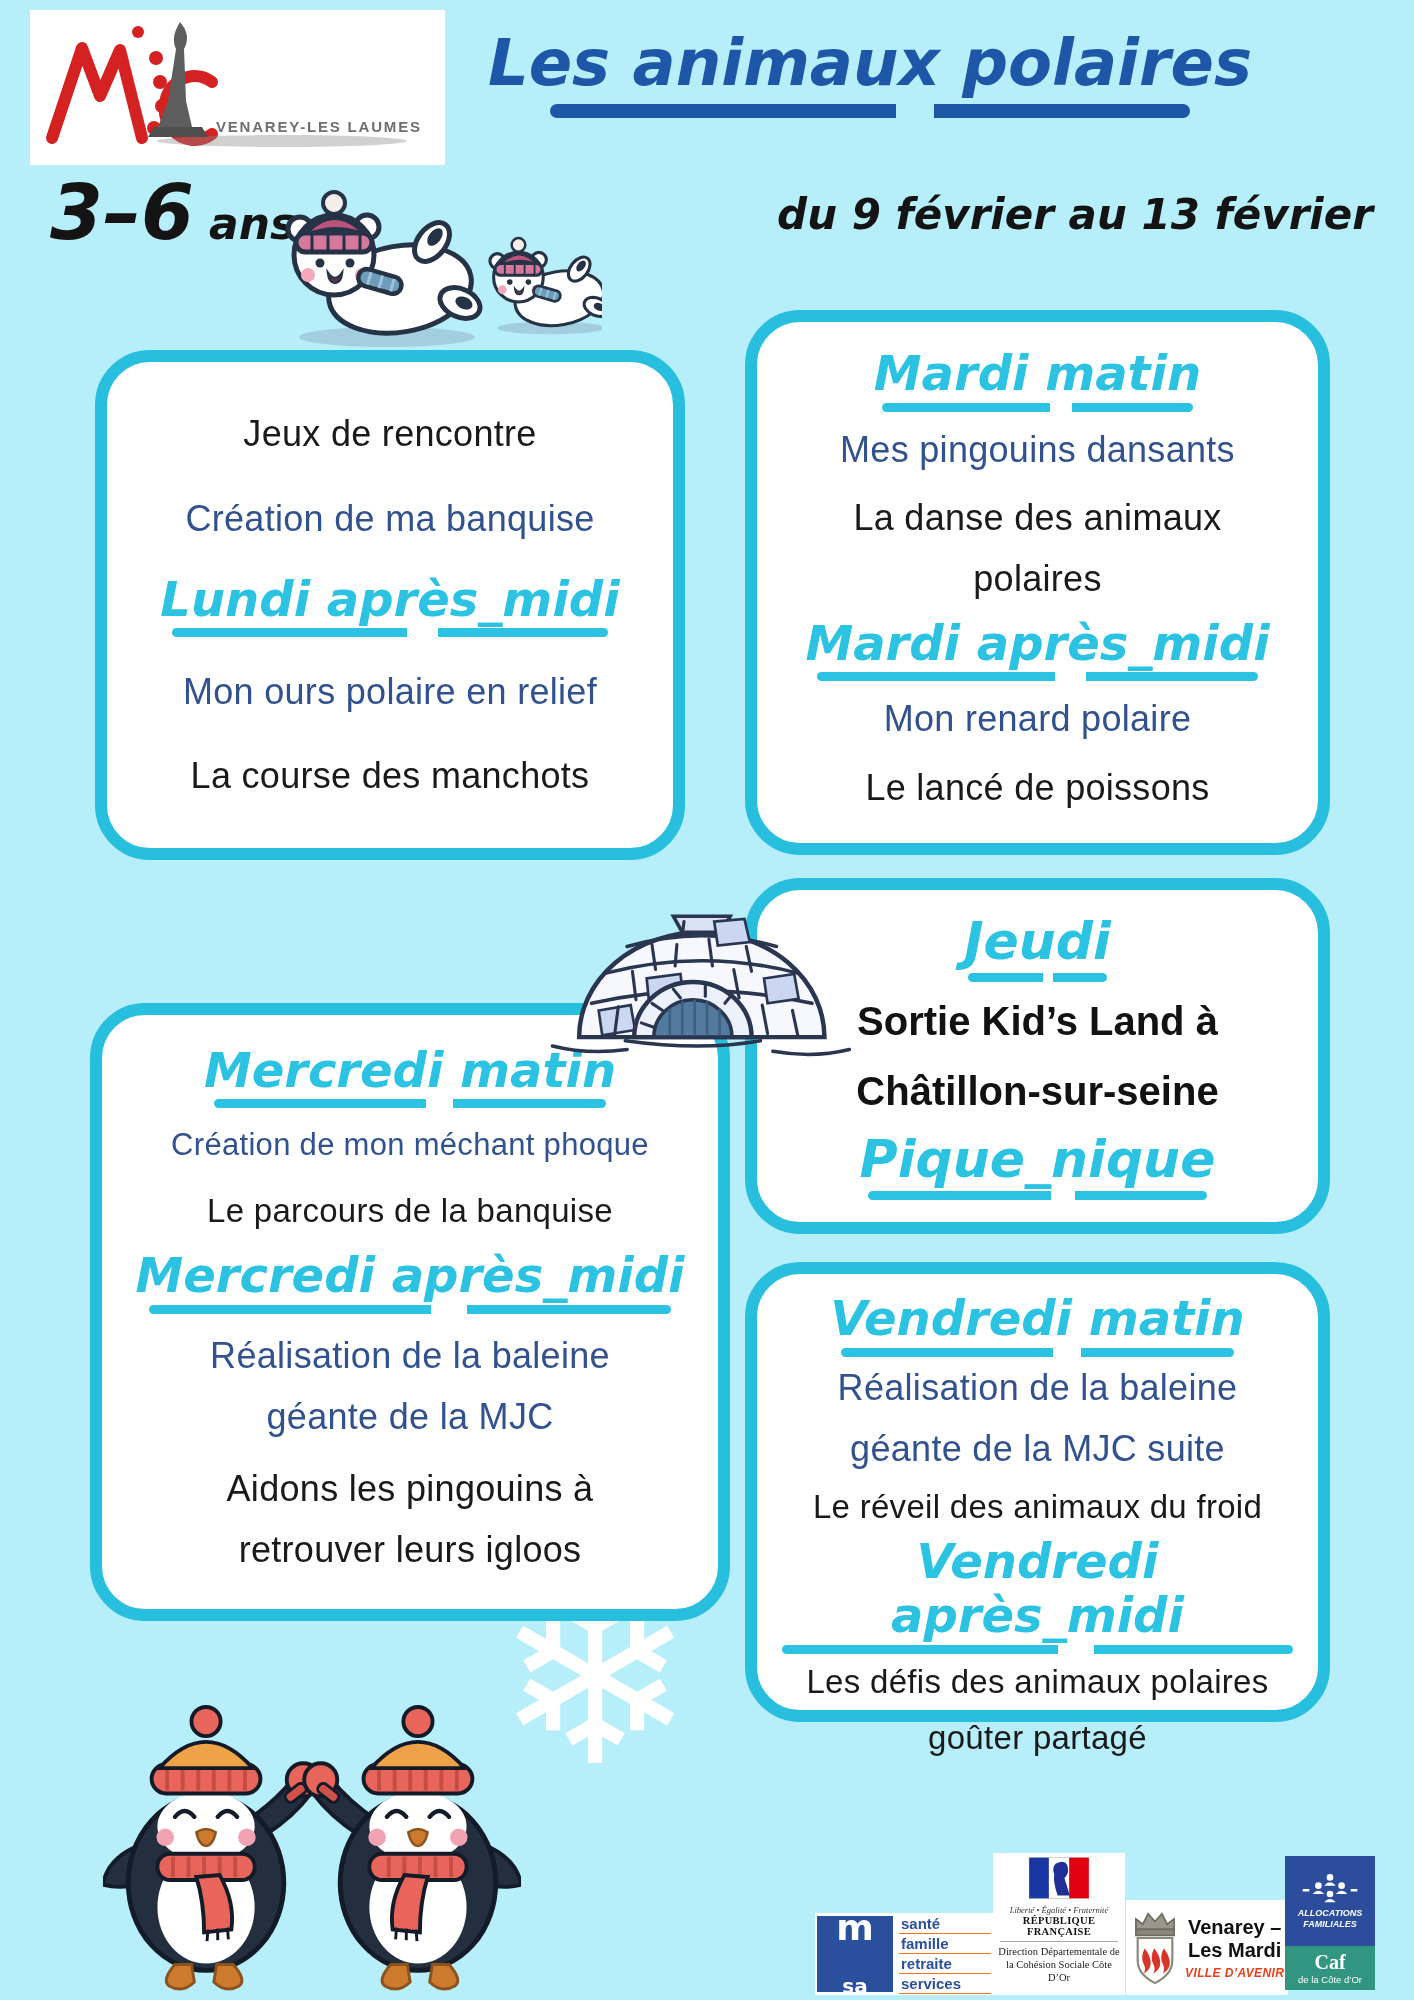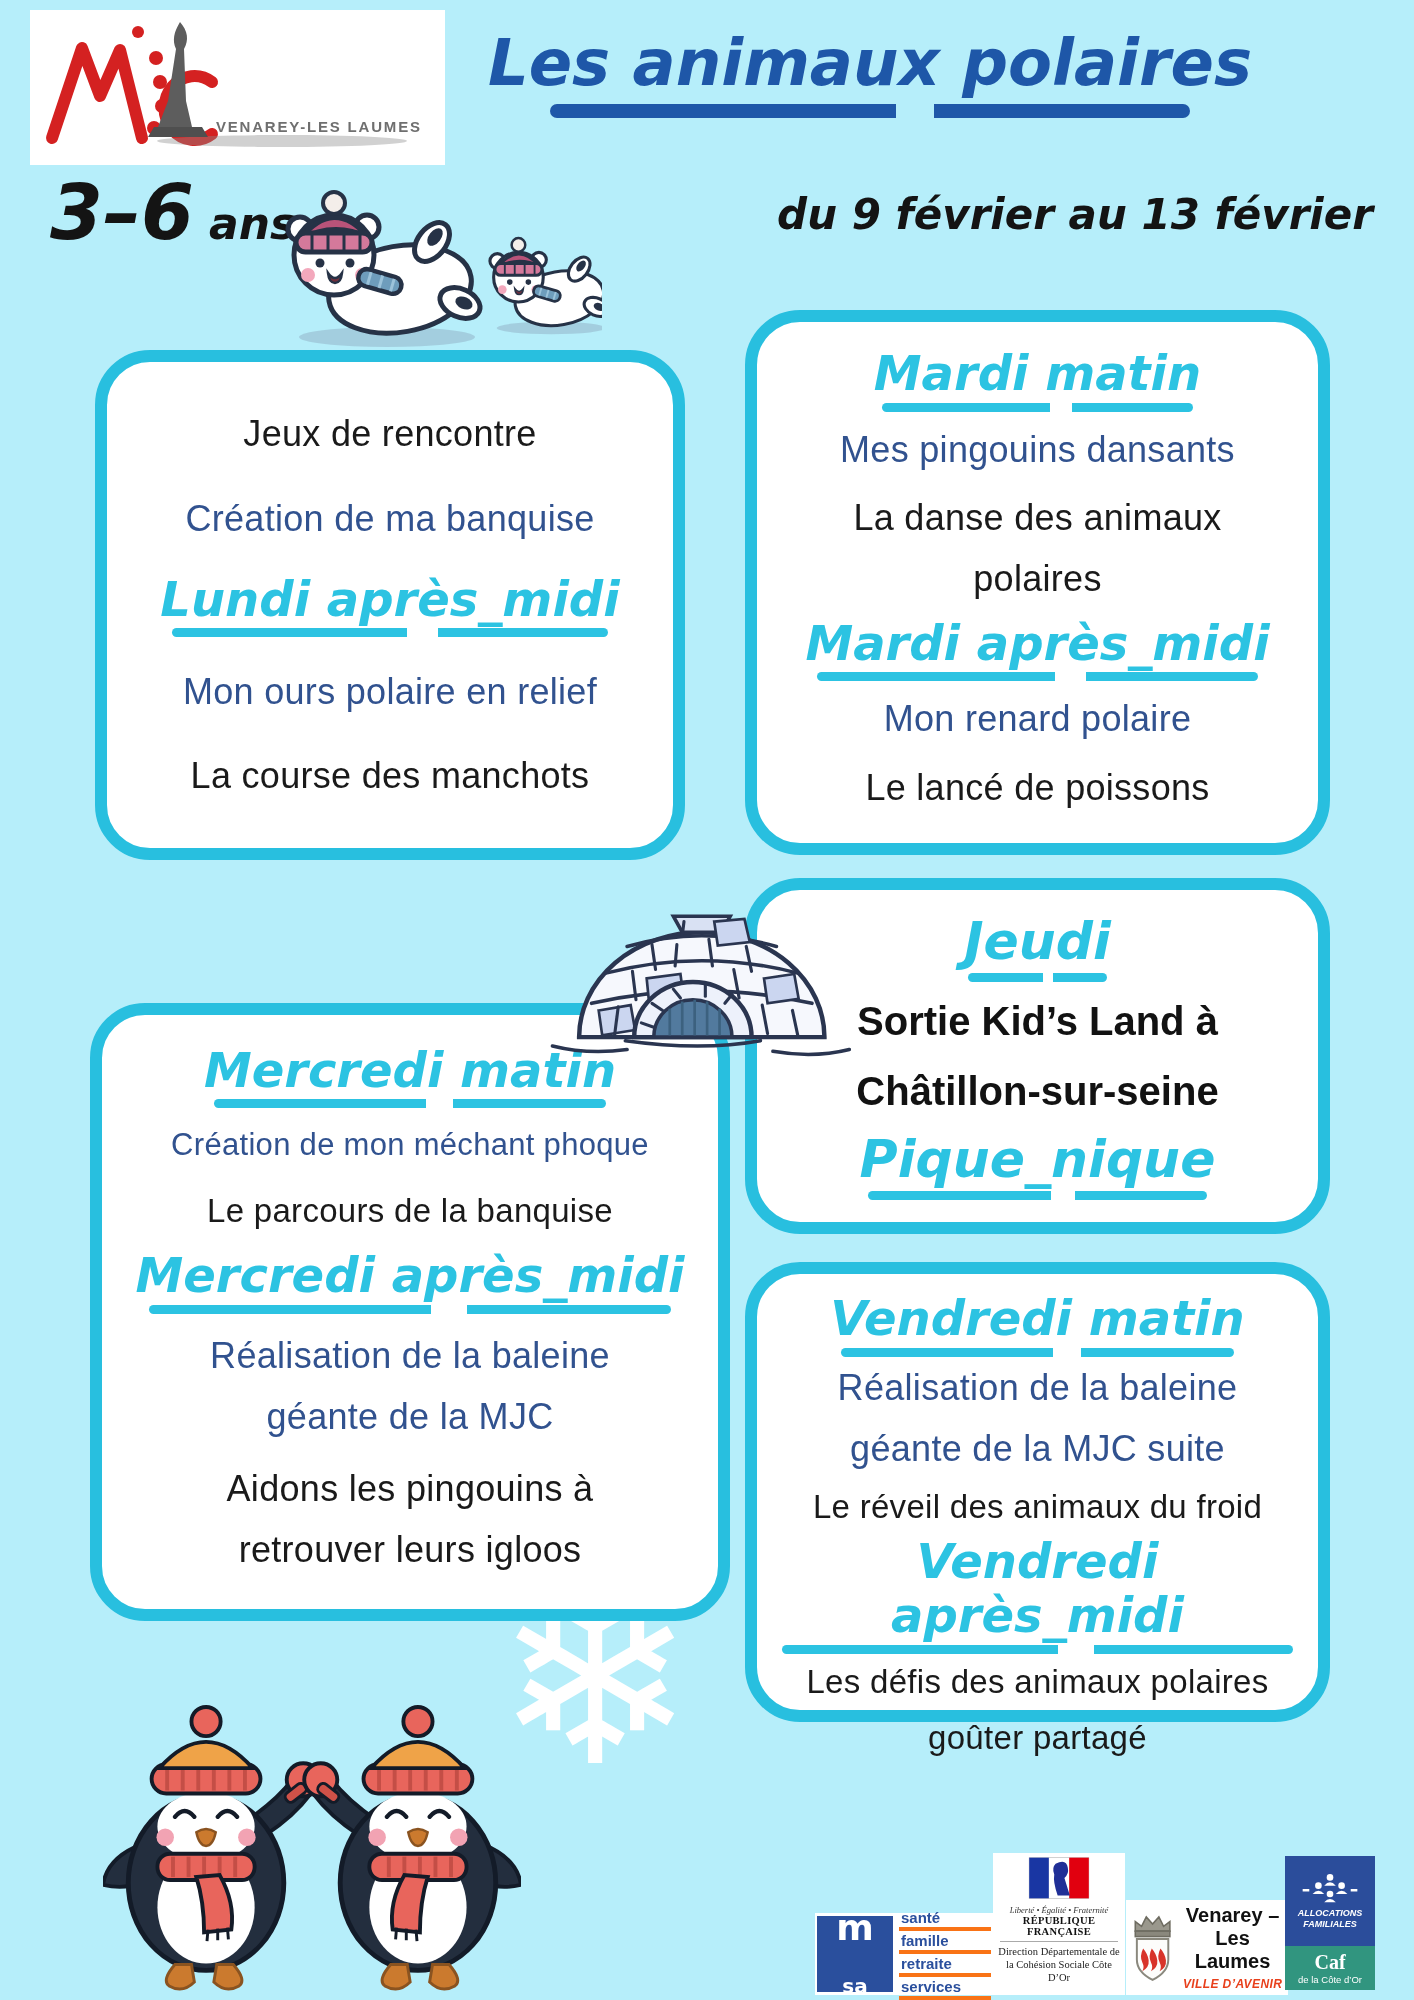--- a/index.html
+++ b/index.html
@@ -57,21 +57,21 @@
   
   .msa{position:absolute;left:815px;top:1913px;width:178px;height:82px;background:#fff;
        display:flex;align-items:center;gap:6px;padding:2px;box-sizing:border-box;}
   .msa-tile{width:76px;height:76px;background:#2a4f9d;display:flex;flex-direction:column;
        align-items:center;justify-content:center;color:#fff;font-weight:bold;line-height:.8;
        font-family:"DejaVu Sans",sans-serif;}
   .msa-tile .m{font-size:36px;}
   .msa-tile .sa{font-size:20px;margin-top:36px;}
   .msa-list{display:flex;flex-direction:column;gap:1px;}
   .msa-list span{font:bold 15px "Liberation Sans",sans-serif;color:#2a4f9d;
-       border-bottom:4px solid #f97316;padding:0 4px 1px 2px;width:86px;}
+       border-bottom:1px solid #f97316;padding:0 4px 1px 2px;width:86px;}
 
   .rf{position:absolute;left:993px;top:1853px;width:132px;height:142px;background:#fff;
       box-sizing:border-box;padding:4px 3px;text-align:center;font-family:"Liberation Serif",serif;}
   .rf-motto{font:italic 8.5px "Liberation Serif",serif;color:#333;margin-top:2px;}
   .rf-name{font:bold 10.5px "Liberation Serif",serif;color:#111;letter-spacing:.3px;}
   .rf-div{border-top:1px solid #aaa;margin:4px 4px 3px;}
   .rf-direction{font:10.5px "Liberation Serif",serif;color:#222;line-height:1.25;}
 
   .ven{position:absolute;left:1126px;top:1900px;width:162px;height:95px;background:#fff;
        display:flex;align-items:center;gap:4px;box-sizing:border-box;padding:3px;}
@@ -329,21 +329,21 @@
       <rect x="8" y="26" width="44" height="7" fill="#8a887d" stroke="#6e6c61" stroke-width="2"></rect>
       <path d="M10,36 h40 v26 q0,16 -20,26 q-20,-10 -20,-26 z" fill="#fdfdfb" stroke="#8a887d" stroke-width="2.5"></path>
       <g fill="#d8342a">
         <path d="M18,48 q-5,10 -1,18 q3,6 0,11 q9,-5 8,-14 q-1,-8 -7,-15 z"></path>
         <path d="M29,48 q-5,10 -1,18 q3,6 0,11 q9,-5 8,-14 q-1,-8 -7,-15 z"></path>
         <path d="M40,48 q-5,10 -1,18 q3,6 0,11 q9,-5 8,-14 q-1,-8 -7,-15 z"></path>
       </g>
     </svg>
     <div class="ven-text">
       <span class="ven-name">Venarey –</span>
-      <span class="ven-name">Les Laumes</span>
+      <span class="ven-name">Les Mardi</span>
       <span class="ven-tag">VILLE D’AVENIR</span>
     </div>
   </div>
 
   <div class="caf">
     <div class="caf-top">
       <svg width="58" height="34" viewBox="0 0 70 40">
         <g fill="#fff">
           <circle cx="35" cy="6" r="4"></circle>
             <path d="M28,16 q7,-8 14,0 z"></path>

